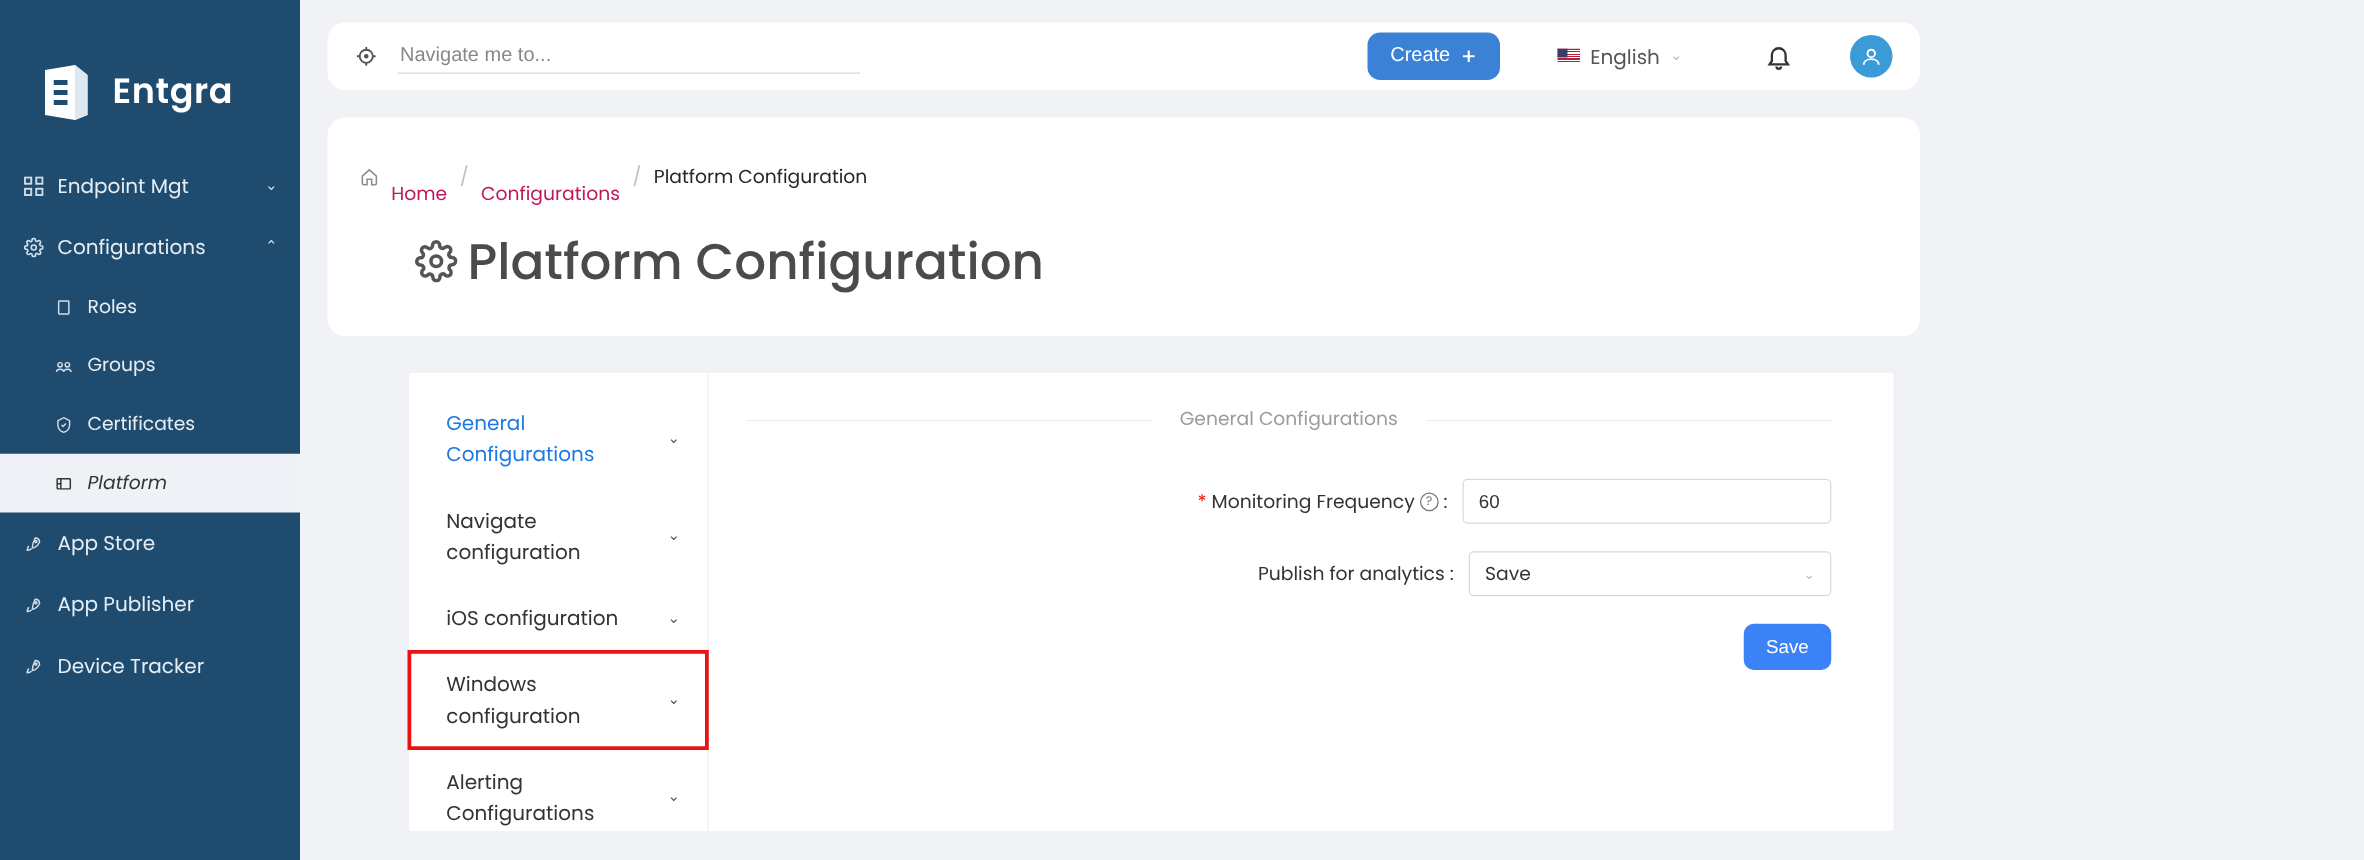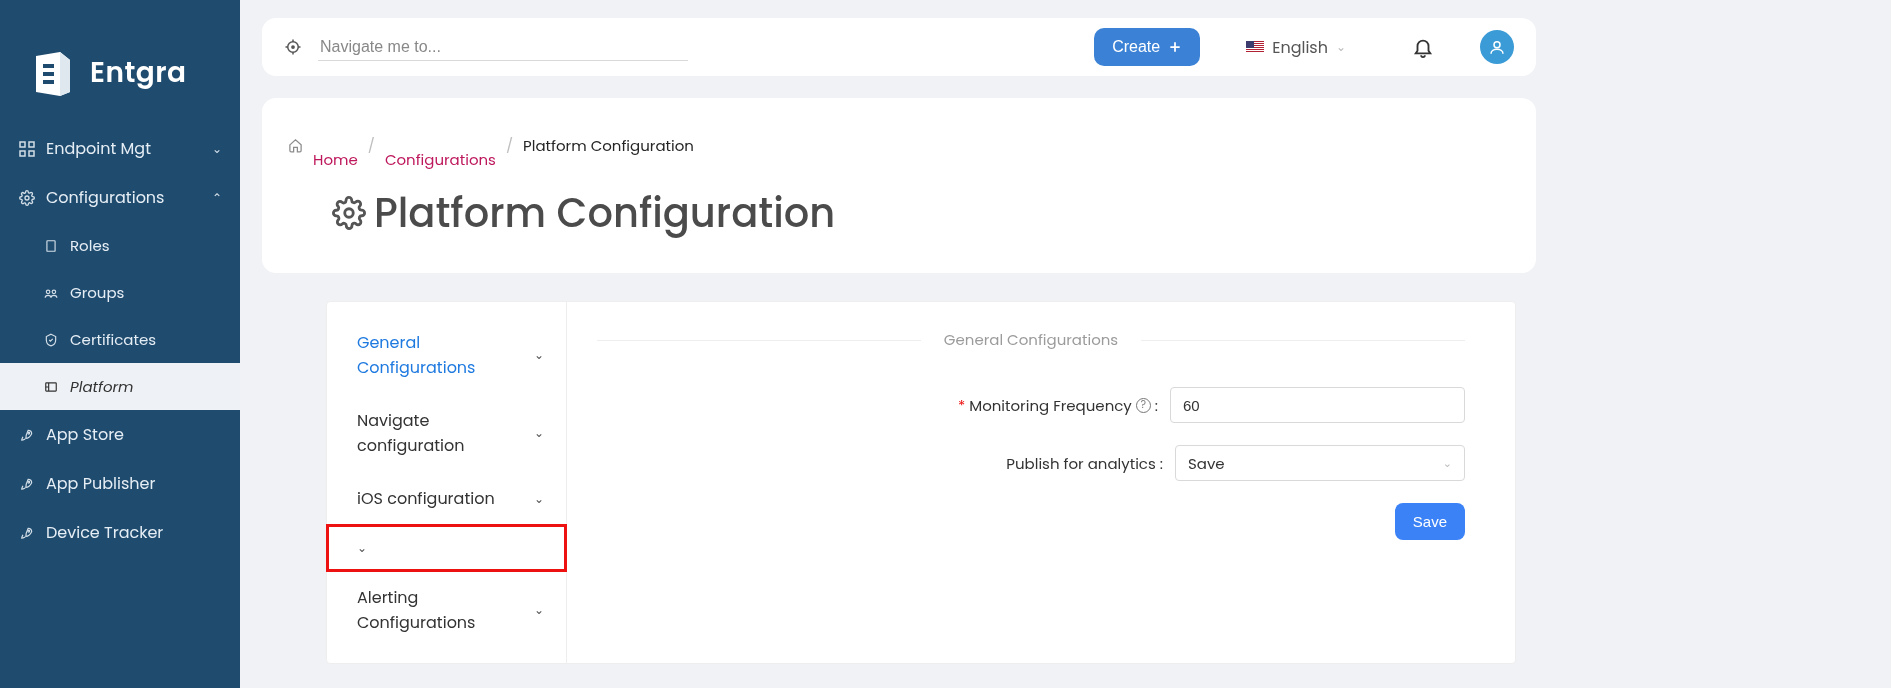--- a/index.html
+++ b/index.html
@@ -389,20 +389,21 @@
       </div>
       <div class="config-tab">
         <span>Navigate configuration</span>
         <span class="chev">⌄</span>
       </div>
       <div class="config-tab">
         <span>iOS configuration</span>
         <span class="chev">⌄</span>
       </div>
       <div class="config-tab highlighted">
+        <span>Windows configuration</span>
         <span class="chev">⌄</span>
       </div>
       <div class="config-tab">
         <span>Alerting Configurations</span>
         <span class="chev">⌄</span>
       </div>
     </div>
 
     <div class="config-panel">
       <div class="fieldset-label">General Configurations</div>

